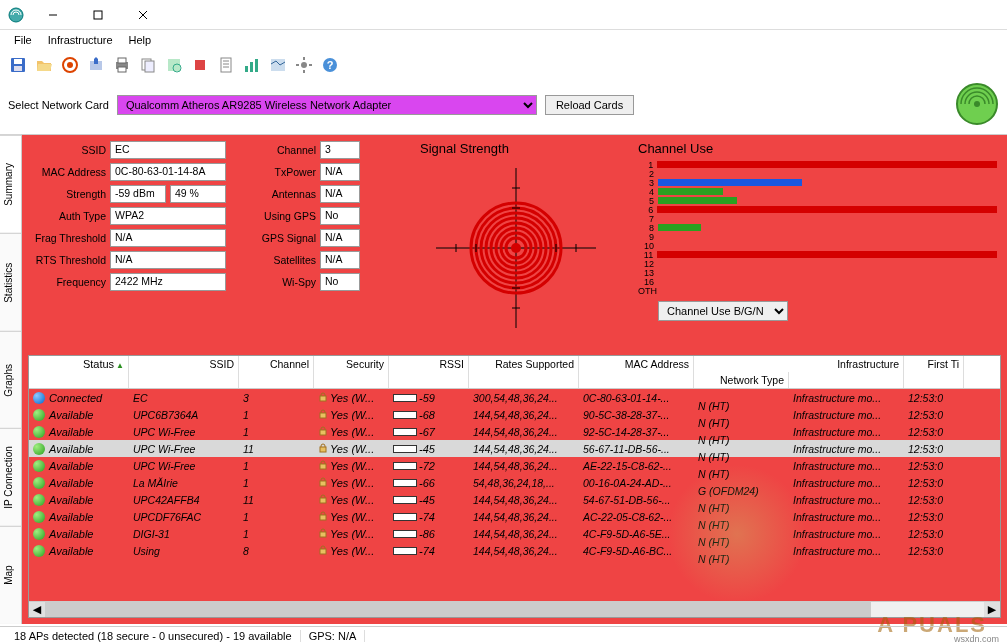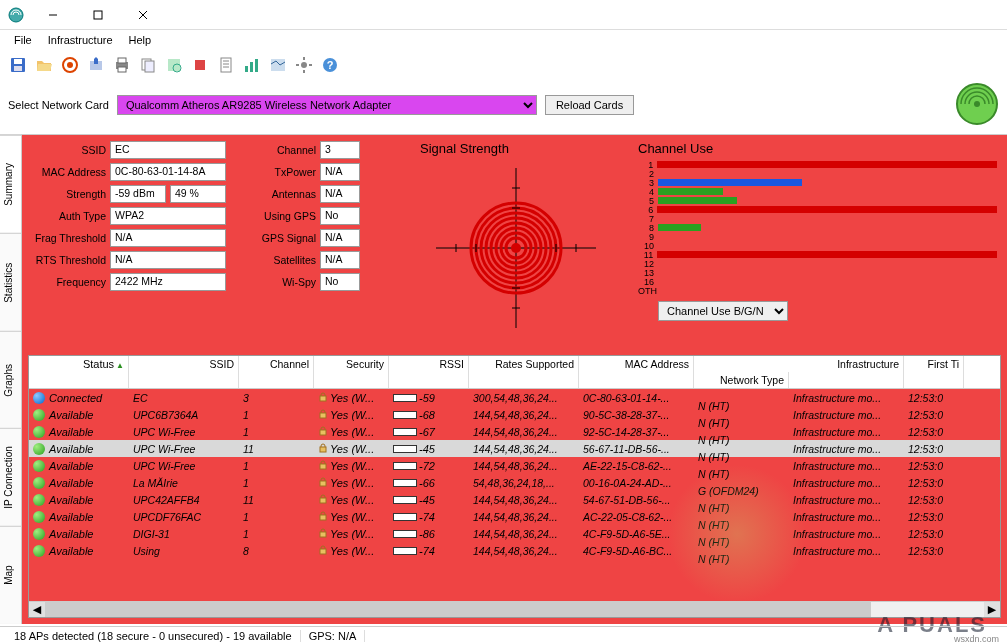--- a/index.html
+++ b/index.html
@@ -81,21 +81,21 @@
     .rssi-fill { height: 100%; background: #2aa020; }
     
     .hscroll { height: 16px; background: #f0f0f0; border-top: 1px solid #ccc; display: flex; align-items: center; }
     .hscroll .arrow { width: 16px; height: 16px; display: flex; align-items: center; justify-content: center; cursor: pointer; background: #e0e0e0; }
     .hscroll .track { flex: 1; height: 16px; background: #f0f0f0; position: relative; }
     .hscroll .thumb { position: absolute; left: 0; width: 88%; height: 100%; background: #ccc; }
     
     .statusbar { position: absolute; bottom: 0; left: 0; right: 0; height: 18px; border-top: 1px solid #ccc; display: flex; align-items: center; padding: 0 6px; font-size: 10.5px; }
     .statusbar .sbcell { border-right: 1px solid #ddd; padding: 0 8px; }
     
-    .watermark { position: absolute; right: 20px; bottom: 6px; font-size: 22px; font-weight: bold; color: #0f172a; letter-spacing: 2px; opacity: 0.55; font-family: Arial; }
+    .watermark { position: absolute; right: 20px; bottom: 6px; font-size: 22px; font-weight: bold; color: #a16207; letter-spacing: 2px; opacity: 0.55; font-family: Arial; }
     .footer-url { position: absolute; right: 8px; bottom: 0; font-size: 9px; color: #888; }
     .light-green { position: absolute; right: 200px; bottom: 40px; width: 140px; height: 140px; background: radial-gradient(circle, rgba(180, 255, 120, 0.25), transparent 70%); pointer-events: none; }
   </style>
 </head>
 <body>
 
 <div class="titlebar">
   <span class="icon">
     <svg viewBox="0 0 16 16">
         <circle cx="8" cy="8" r="7" fill="#4aa" stroke="#077"></circle>

